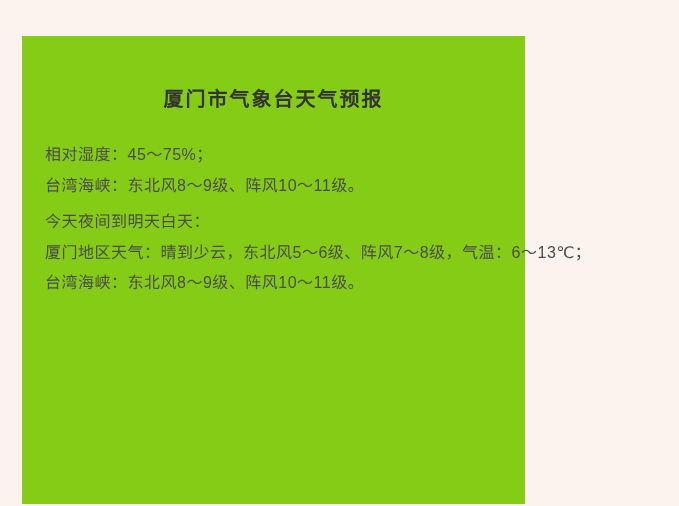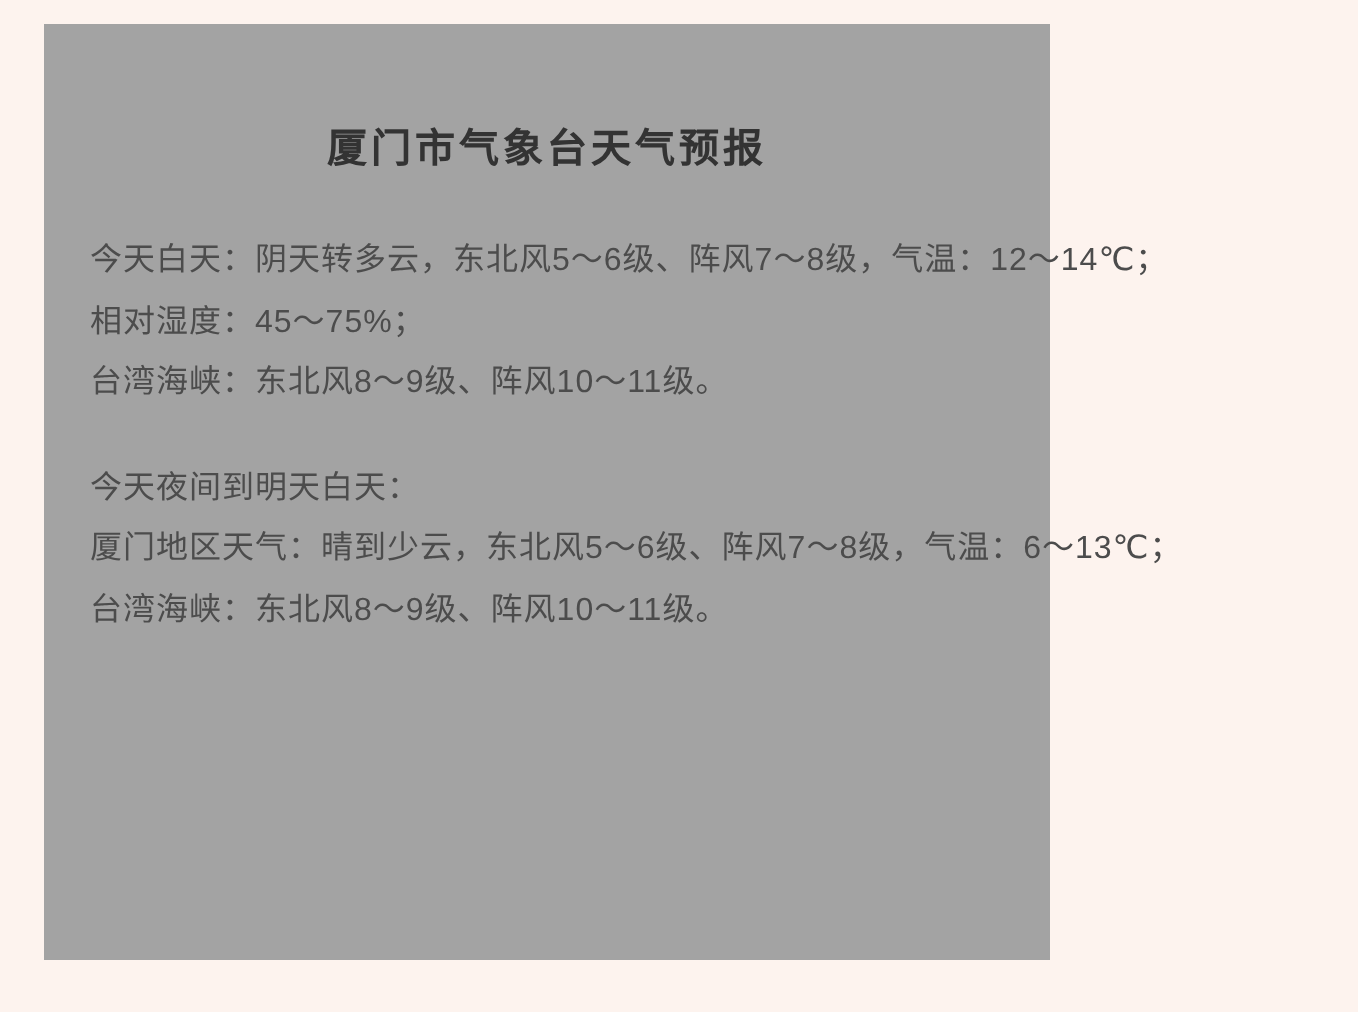--- a/index.html
+++ b/index.html
@@ -10,40 +10,40 @@
     width: 679px;
     height: 506px;
     background: #fdf3ee;
     font-family: "Liberation Sans", "DejaVu Sans", sans-serif;
     position: relative;
     overflow: hidden;
   }
   .card {
     position: absolute;
     left: 22px;
-    top: 12px;
+    top: 36px;
     width: 503px;
     height: 468px;
-    background: #a3a3a3;
+    background: #84cc16;
     box-sizing: border-box;
   }
   .title {
     padding-top: 37px;
     text-align: center;
     font-size: 20px;
     line-height: 26px;
     font-weight: bold;
     color: #333333;
     letter-spacing: 2px;
   }
   .content {
     padding: 0 23px;
   }
   .section {
-    margin-top: 22px;
+    margin-top: 6px;
   }
   .section.first {
     margin-top: 28px;
   }
   .section p {
     margin: 0;
     font-size: 16px;
     line-height: 30.5px;
     color: #4c4c4c;
     letter-spacing: 0.5px;
@@ -52,21 +52,20 @@
 </style>
 </head>
 <body>
 
 <div class="card">
   <h1 class="title">厦门市气象台天气预报</h1>
 
   <div class="content">
 
     <div class="section first">
-      <p>今天白天：阴天转多云，东北风5～6级、阵风7～8级，气温：12～14℃；</p>
       <p>相对湿度：45～75%；</p>
       <p>台湾海峡：东北风8～9级、阵风10～11级。</p>
     </div>
 
     <div class="section">
       <p>今天夜间到明天白天：</p>
       <p>厦门地区天气：晴到少云，东北风5～6级、阵风7～8级，气温：6～13℃；</p>
       <p>台湾海峡：东北风8～9级、阵风10～11级。</p>
     </div>
 

